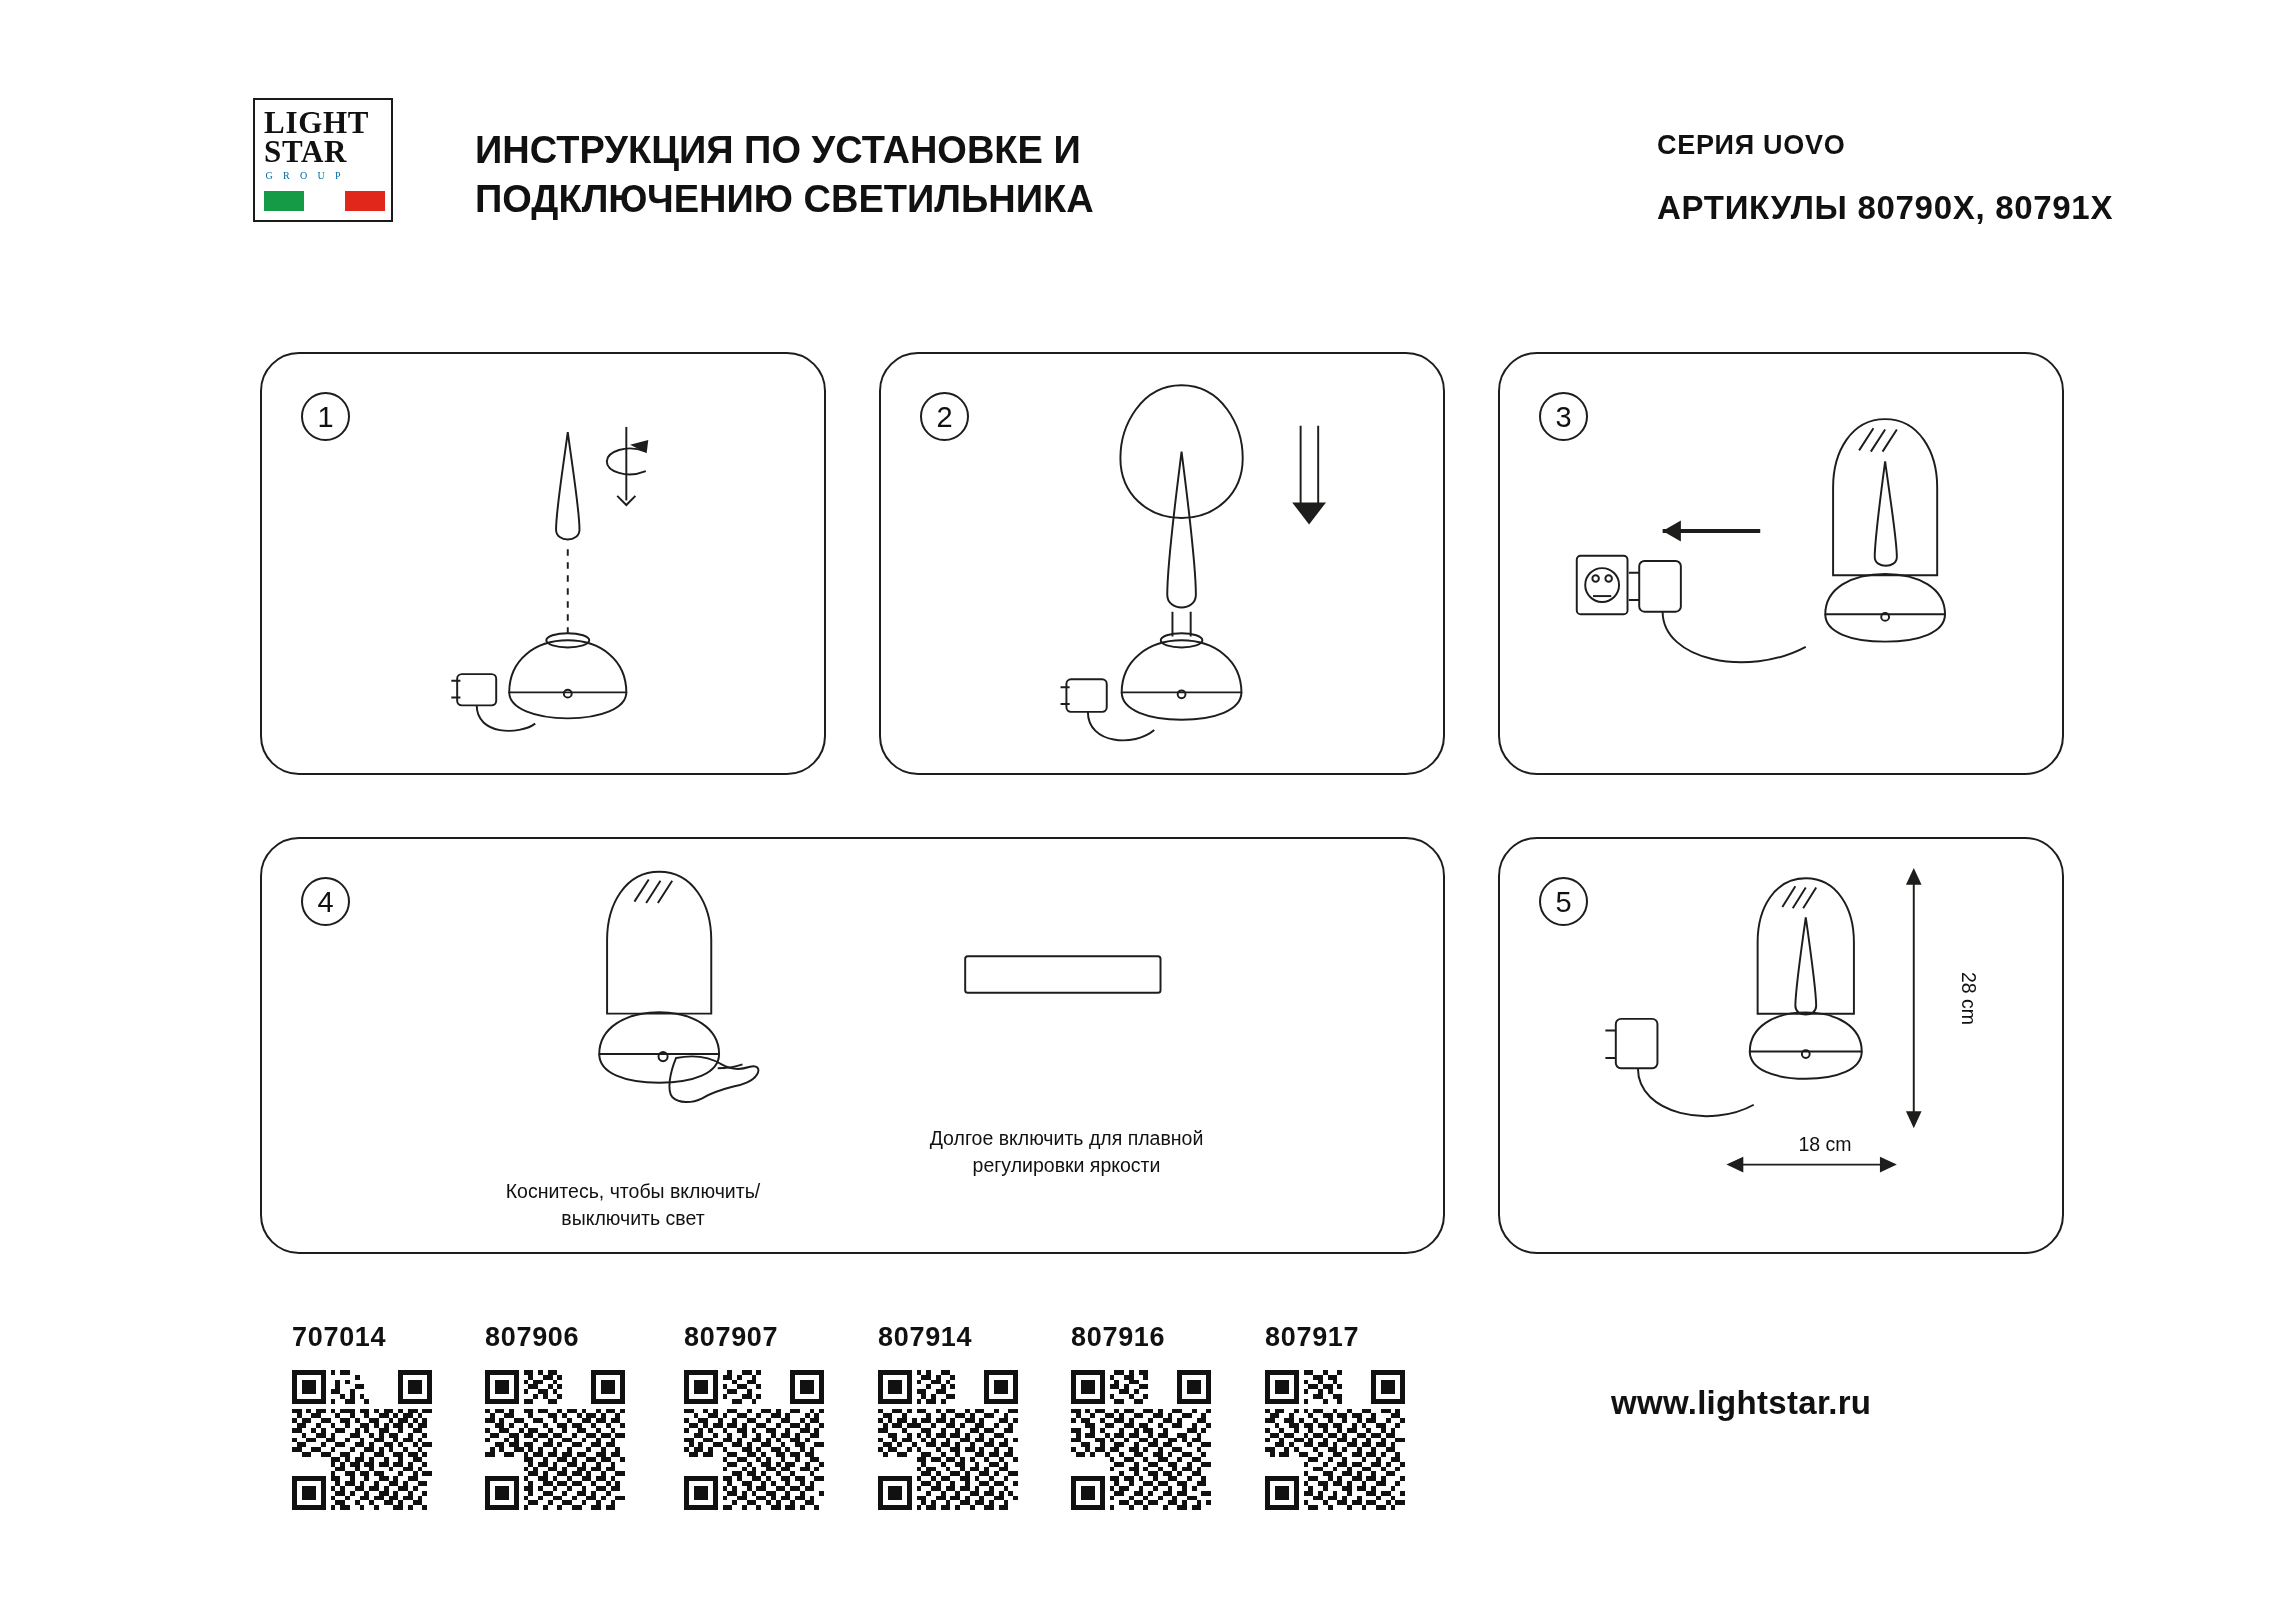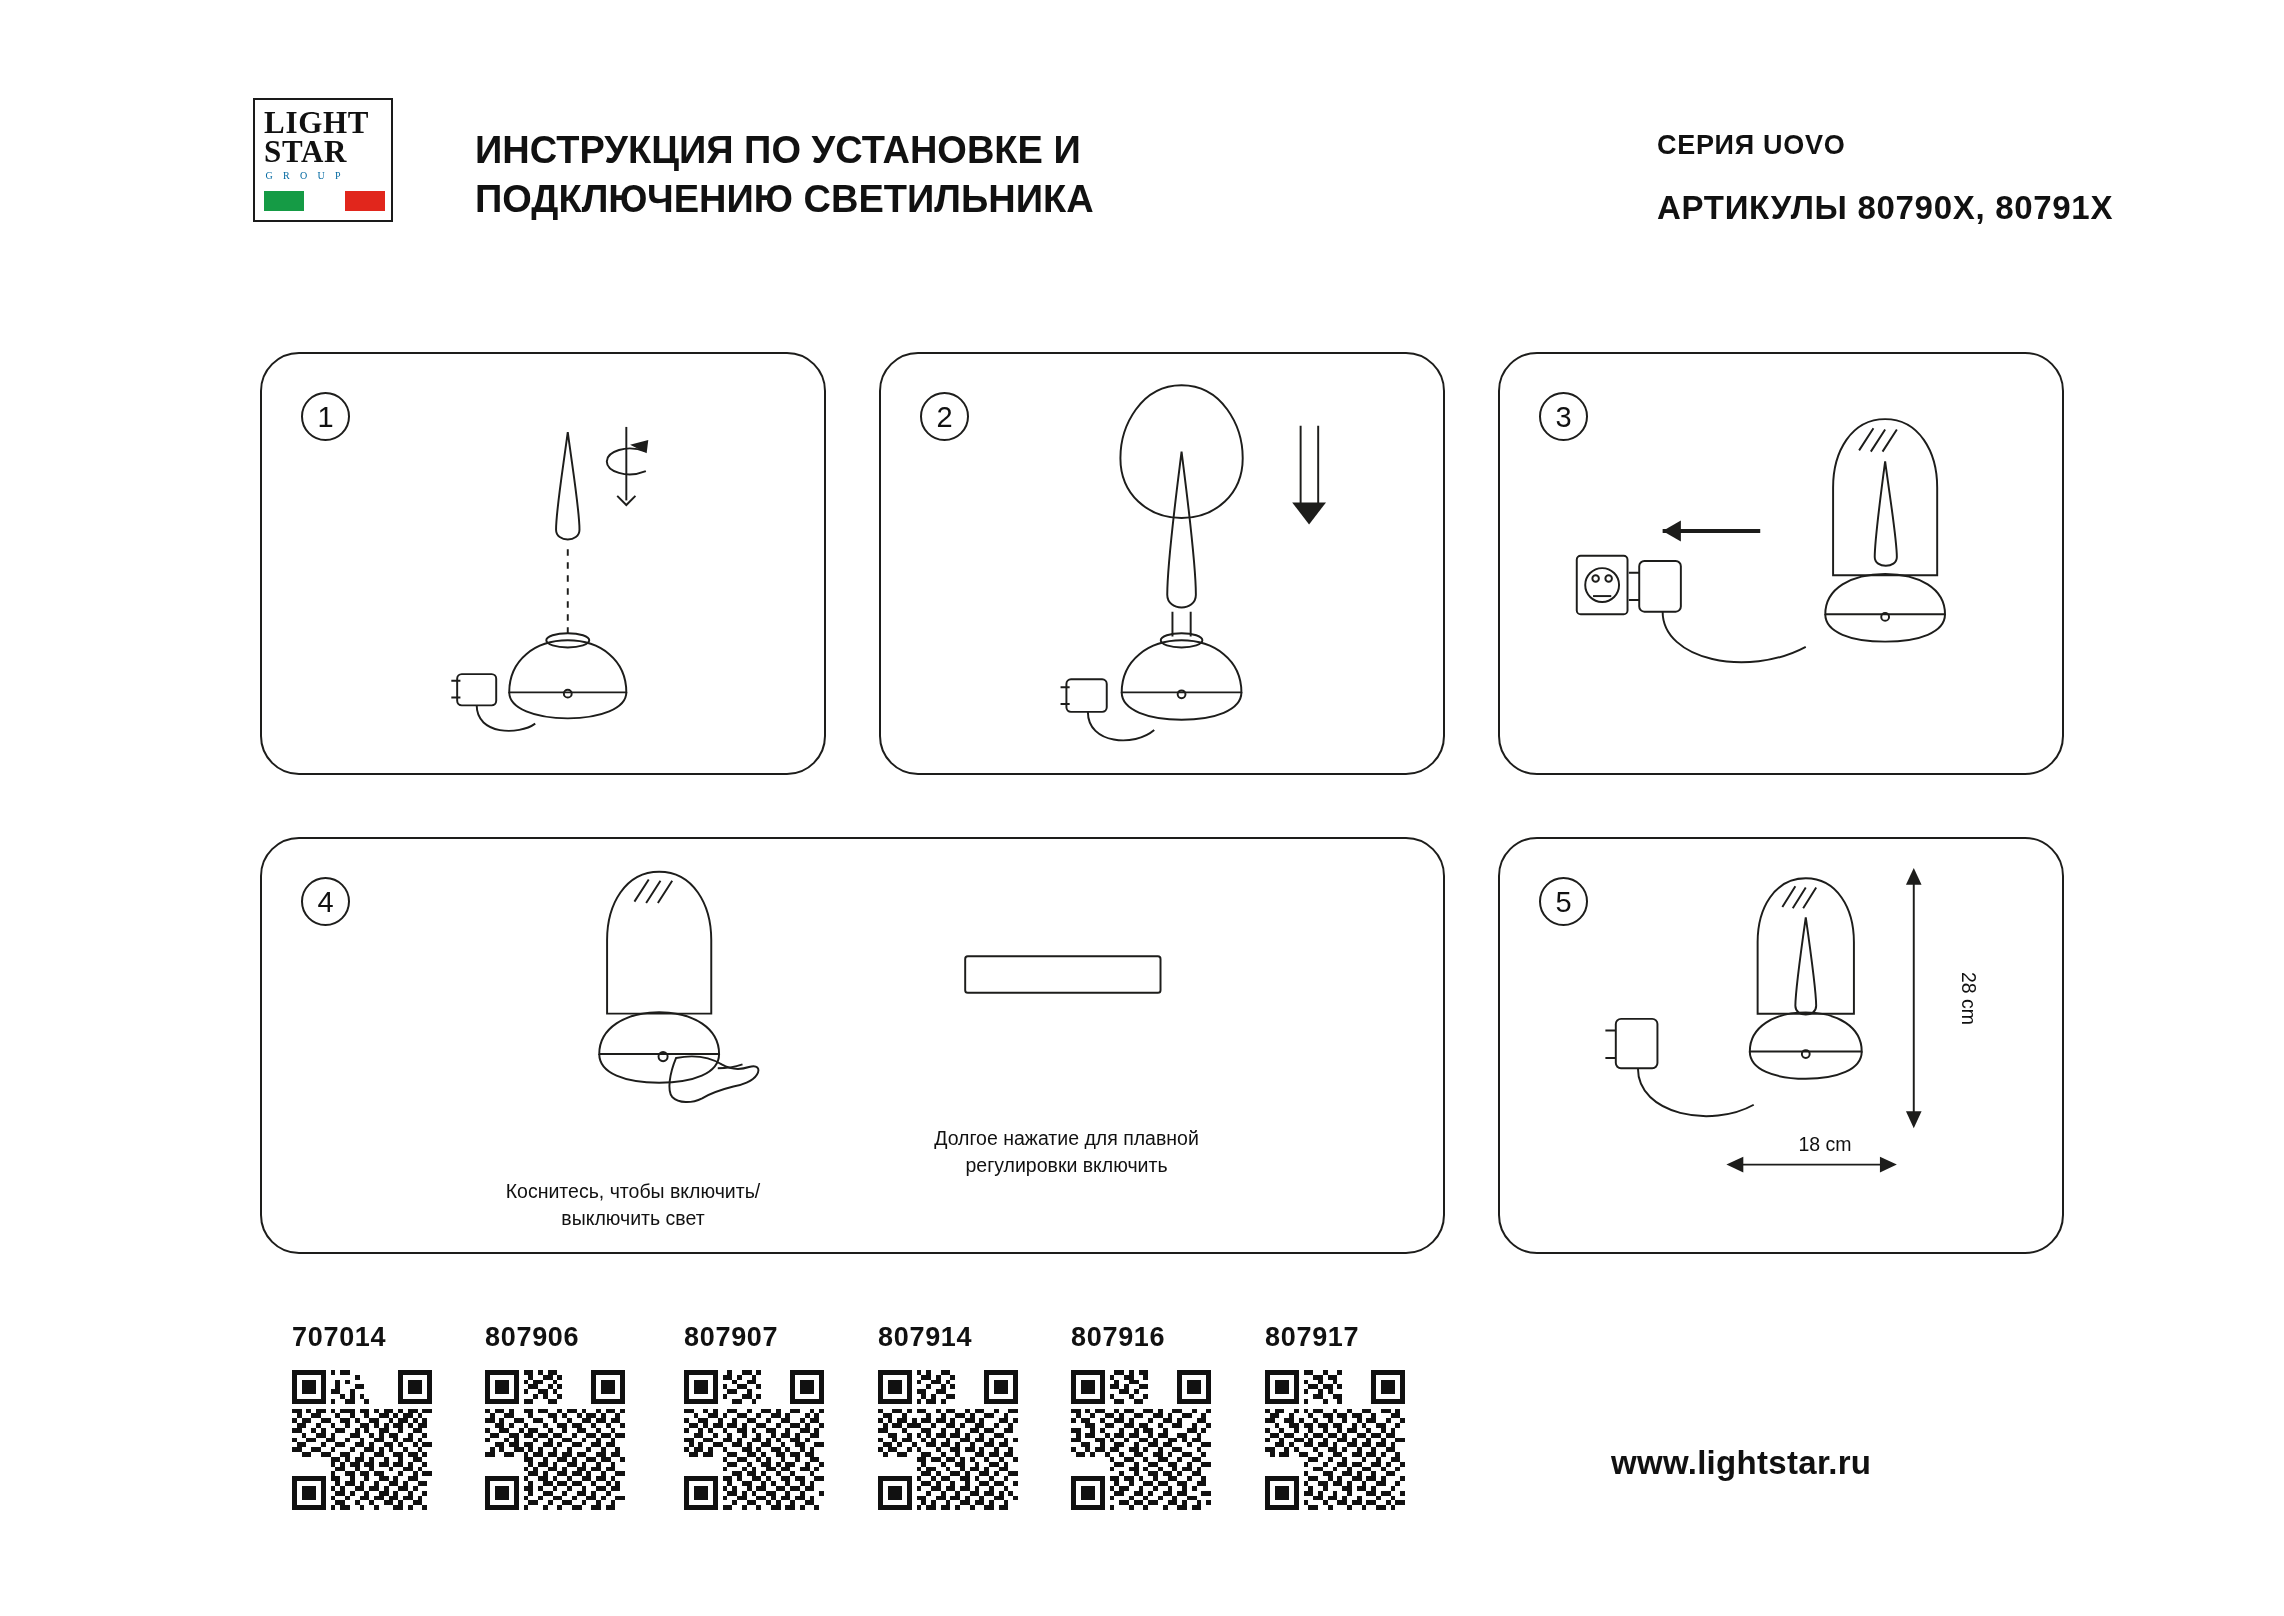--- a/index.html
+++ b/index.html
@@ -147,21 +147,21 @@
   .qr-code {
     margin-top: 17px;
     width: 140px;
     height: 140px;
     display: block;
   }
 
   .site {
     position: absolute;
     left: 1611px;
-    top: 1444px;
+    top: 1384px;
     font-size: 33px;
     font-weight: bold;
     letter-spacing: 0.3px;
     color: #111111;
   }
 </style>
 </head>
 <body>
 
 <div class="header">
@@ -289,21 +289,21 @@
 
     <g fill="none" stroke="#1d1d1b" stroke-width="3">
       <rect x="1080" y="180" width="300" height="56" rx="4"></rect>
     </g>
   </svg>
 
   <div class="caption" style="left:208px; top:339px; width:326px;">
     <span>Коснитесь, чтобы включить/выключить свет</span>
   </div>
   <div class="caption" style="left:619px; top:286px; width:371px;">
-    <span>Долгое нажатие для плавной регулировки включить</span>
+    <span>Долгое включить для плавной регулировки яркости</span>
   </div>
 </div>
 
 <div class="panel" style="left:1498px; top:837px; width:566px; height:417px;">
   <div class="step-badge" style="left:39px; top:38px;">5</div>
 
   <svg class="panel-svg" width="566" height="417" viewBox="0 0 870 640">
     <g fill="none" stroke="#1d1d1b" stroke-width="3">
 
       <path d="M 470 60 C 422 60, 396 106, 396 158 C 396 206, 396 250, 396 268 L 544 268 C 544 250, 544 206, 544 158 C 544 106, 518 60, 470 60 Z"></path>

